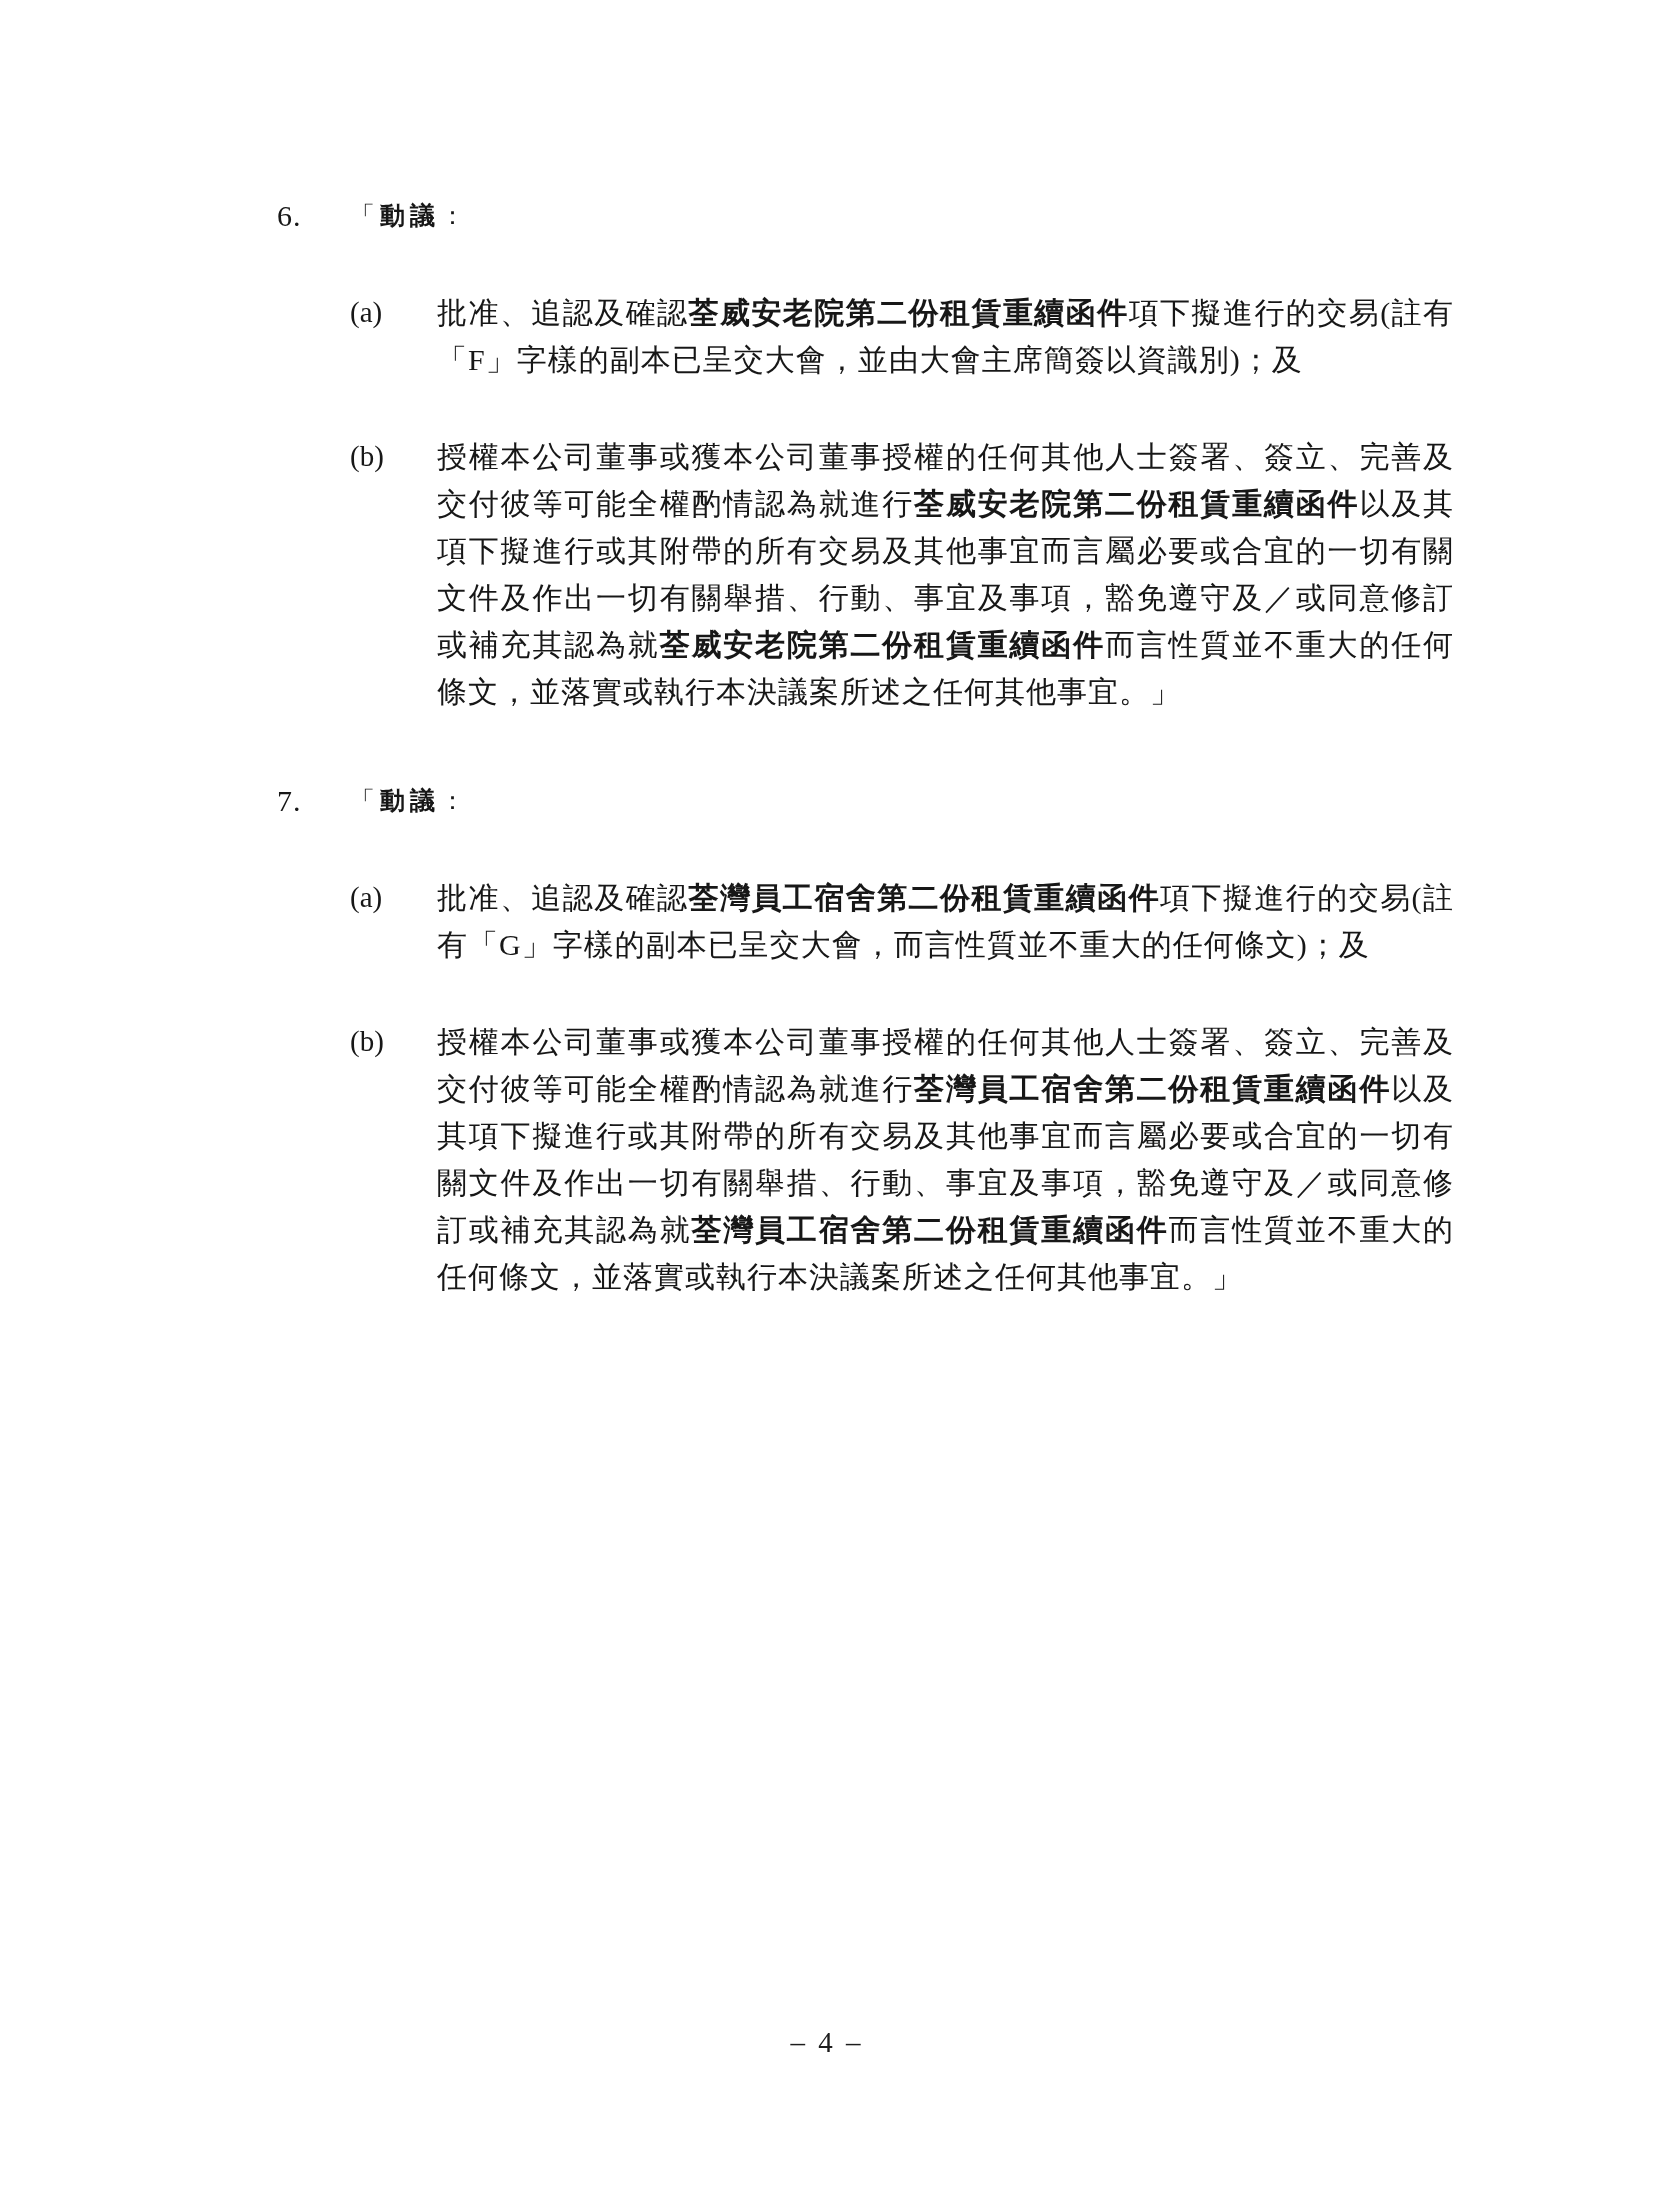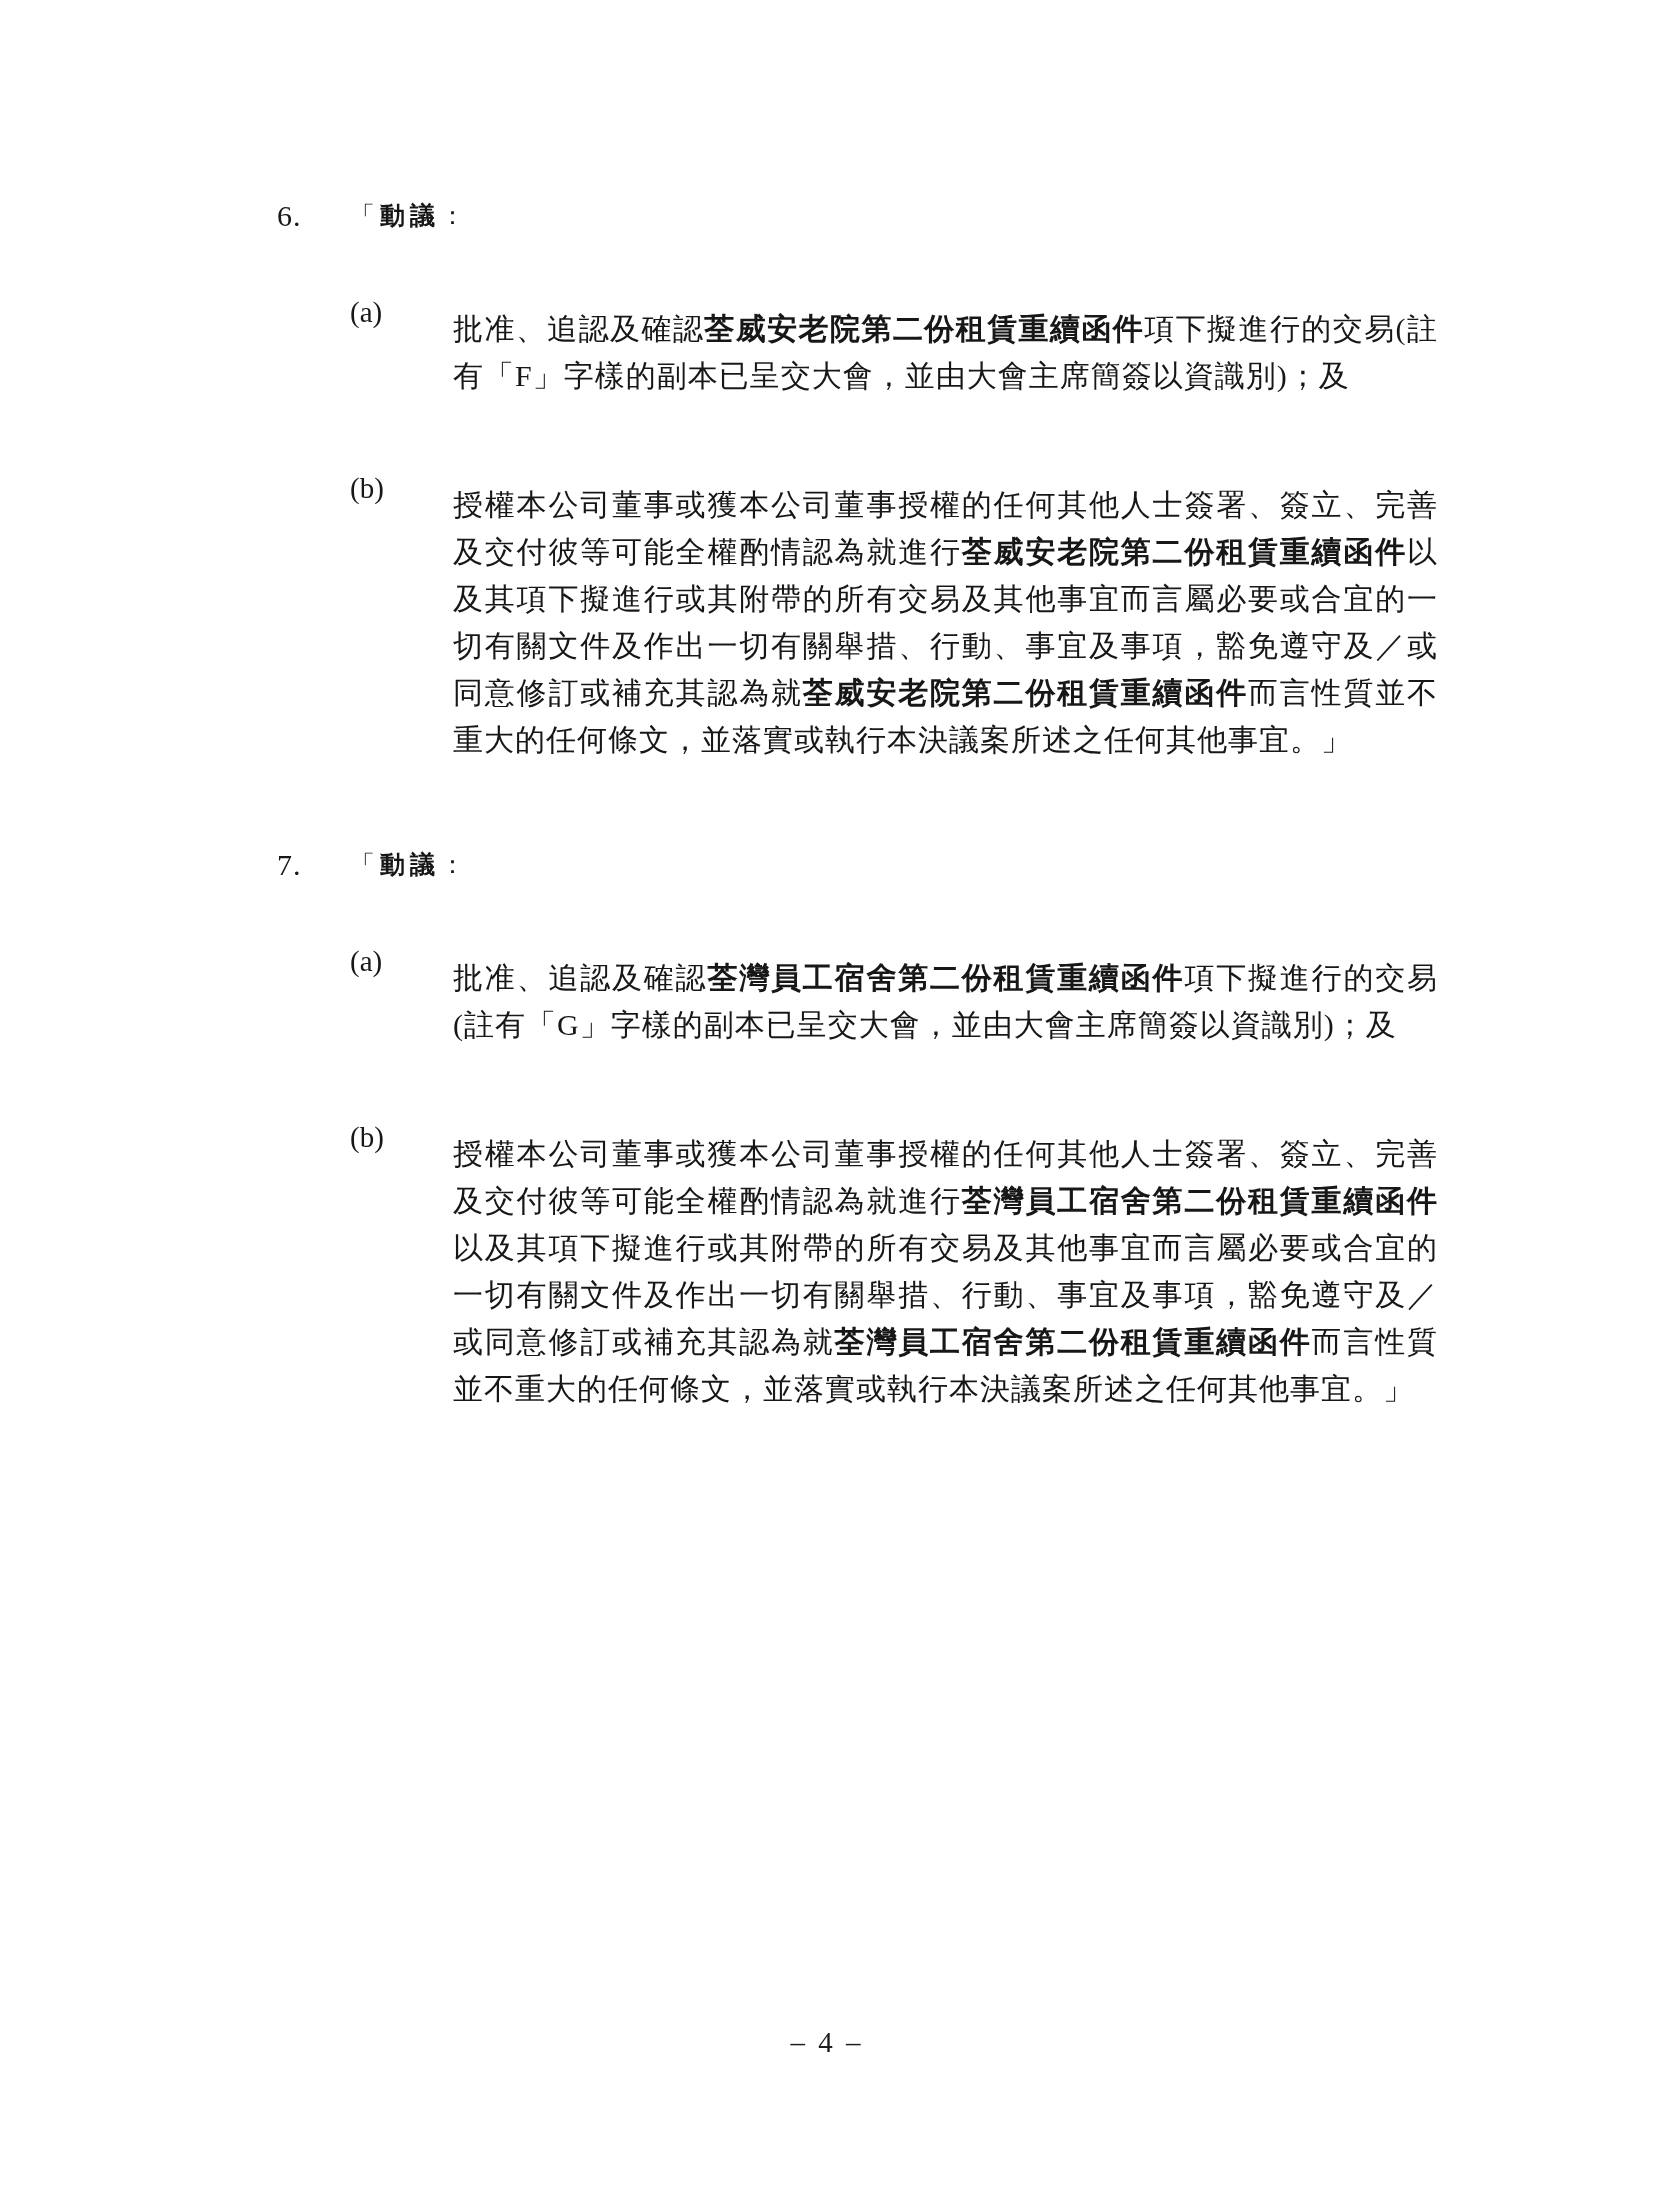--- a/index.html
+++ b/index.html
@@ -52,21 +52,21 @@
     margin-top: 50px;
   }
   .sub-label {
     flex: 0 0 87px;
     font-size: 29px;
     line-height: 47px;
   }
   .sub-text {
     flex: 1 1 auto;
     min-width: 0;
-    margin: 16px;
+    margin: 0;
     font-size: 30px;
     line-height: 47px;
     text-align: justify;
     text-justify: inter-character;
     letter-spacing: 1px;
   }
   .bold {
     font-weight: 700;
   }
   .page-footer {
@@ -100,21 +100,21 @@
         </div>
       </div>
     </section>
 
     <section class="resolution">
       <div class="res-number">7.</div>
       <div class="res-body">
         <p class="res-header"><span>「</span><span class="bold">動議</span><span>：</span></p>
         <div class="sub-item">
           <div class="sub-label">(a)</div>
-          <p class="sub-text"><span>批准、追認及確認</span><span class="bold">荃灣員工宿舍第二份租賃重續函件</span><span>項下擬進行的交易(註有「G」字樣的副本已呈交大會，並由大會主席簡簽以資識別)；及</span></p>
+          <p class="sub-text"><span>批准、追認及確認</span><span class="bold">荃灣員工宿舍第二份租賃重續函件</span><span>項下擬進行的交易(註有「G」字樣的副本已呈交大會，而言性質並不重大的任何條文)；及</span></p>
         </div>
         <div class="sub-item">
           <div class="sub-label">(b)</div>
           <p class="sub-text"><span>授權本公司董事或獲本公司董事授權的任何其他人士簽署、簽立、完善及交付彼等可能全權酌情認為就進行</span><span class="bold">荃灣員工宿舍第二份租賃重續函件</span><span>以及其項下擬進行或其附帶的所有交易及其他事宜而言屬必要或合宜的一切有關文件及作出一切有關舉措、行動、事宜及事項，豁免遵守及／或同意修訂或補充其認為就</span><span class="bold">荃灣員工宿舍第二份租賃重續函件</span><span>而言性質並不重大的任何條文，並落實或執行本決議案所述之任何其他事宜。」</span></p>
         </div>
       </div>
     </section>
 
   </div>
 

